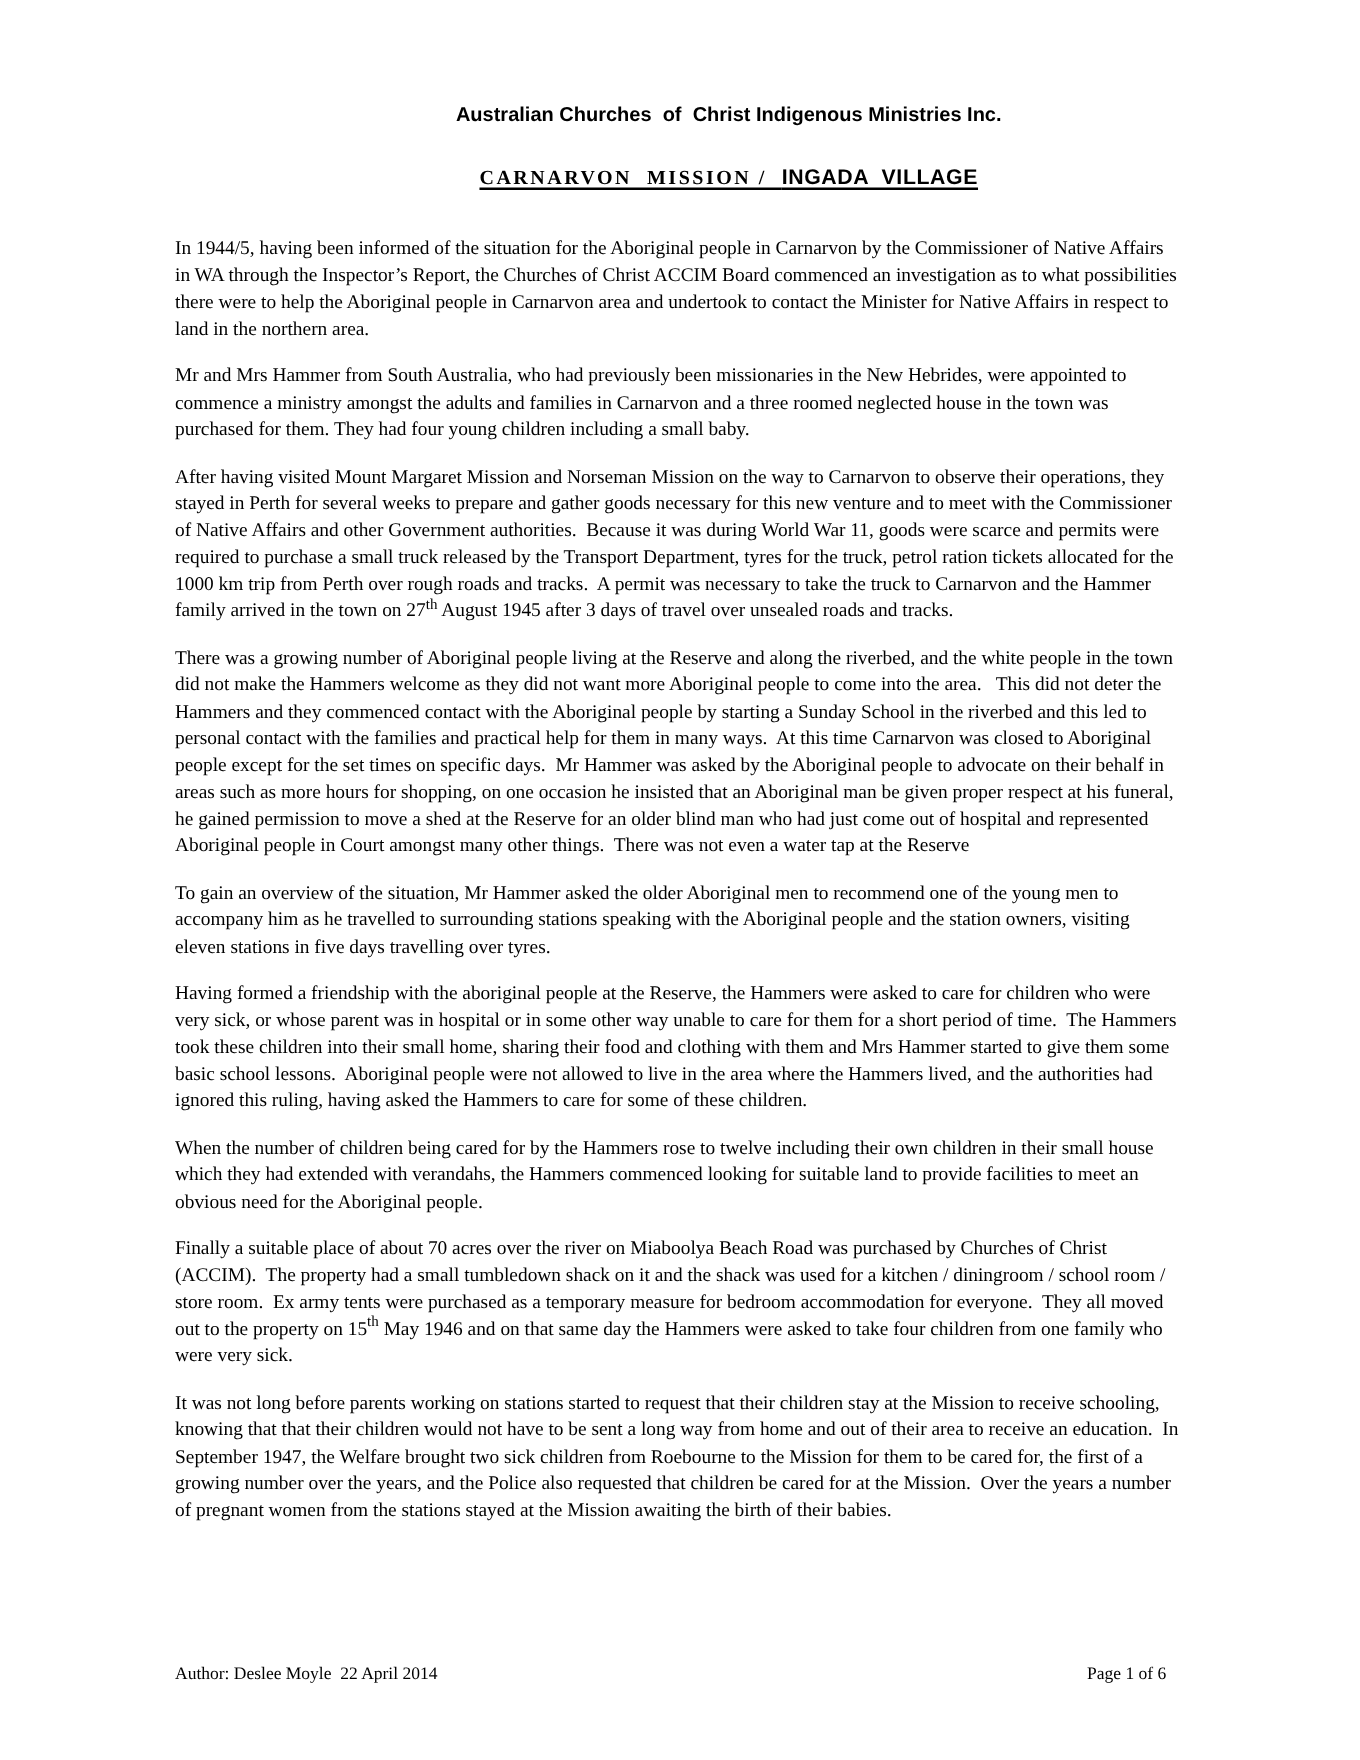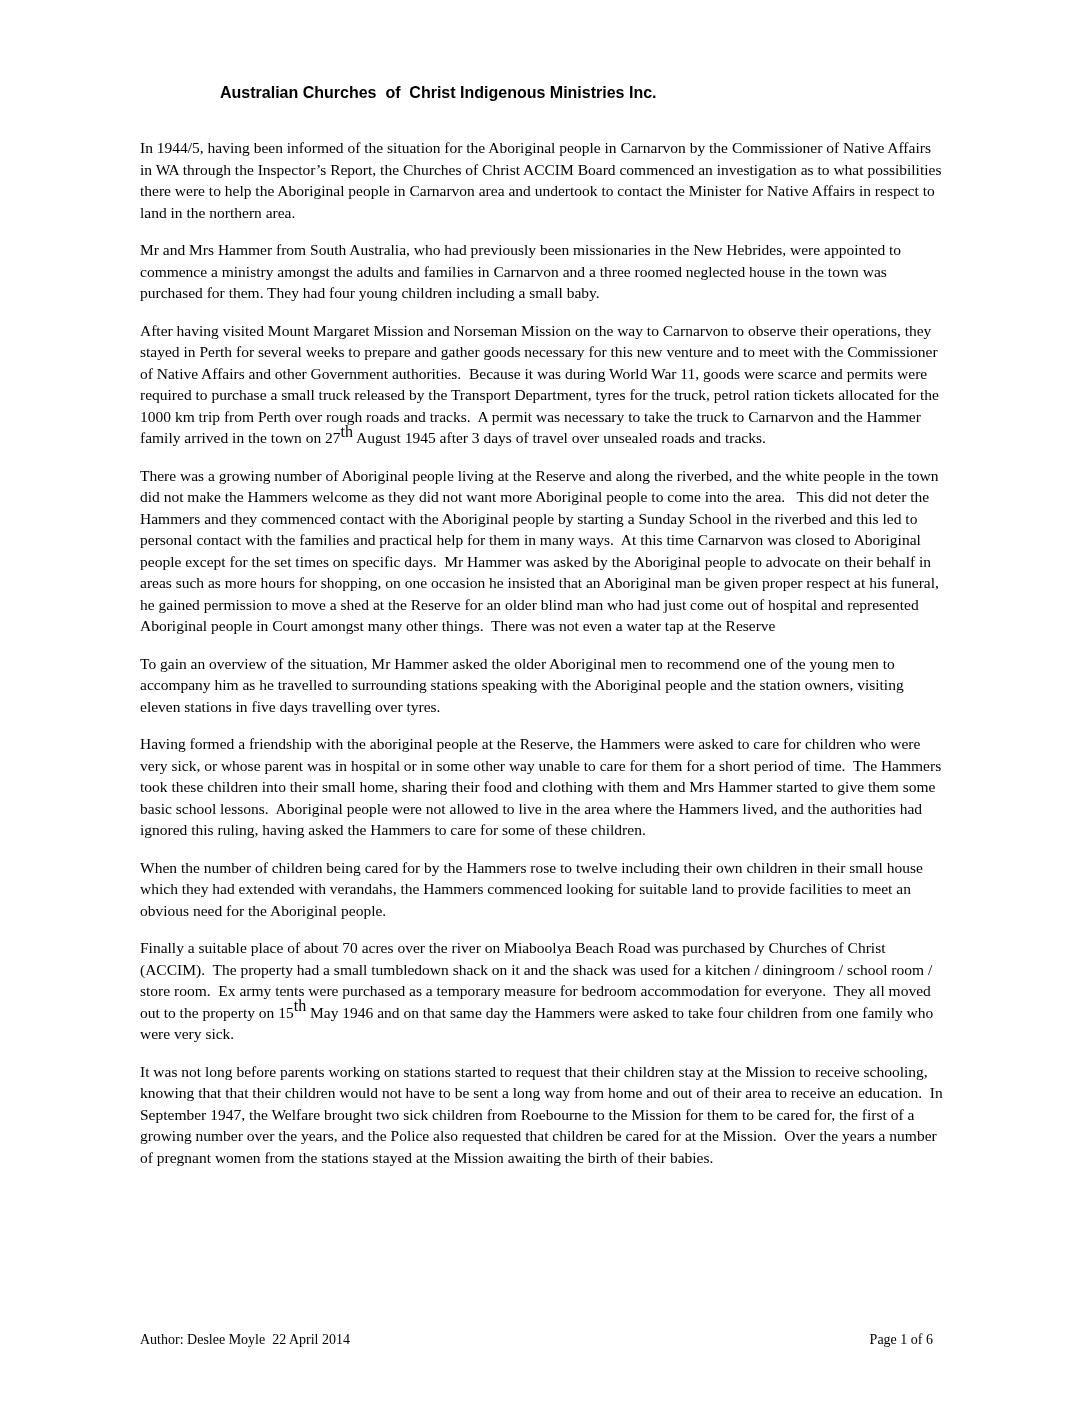--- a/index.html
+++ b/index.html
@@ -24,21 +24,21 @@
   .content {
     position: absolute;
     left: 140px;
     top: 83px;
     width: 806px;
   }
   .doc-title {
     font-size: 16px;
     font-weight: bold;
     line-height: 19px;
-    text-align: left;
+    text-align: center;
     padding-left: 80px;
     margin: 0;
     white-space: pre-wrap;
   }
   .doc-subtitle {
     margin: 28px 0 0 0;
     text-align: center;
     padding-left: 80px;
     text-decoration: underline;
     text-underline-offset: 3px;
@@ -64,21 +64,21 @@
   }
   .para {
     font-size: 15.5px;
     line-height: 21.5px;
     margin: 0 0 16px 0;
     white-space: pre-wrap;
     text-align: left;
     font-family: Liberation Serif, serif;
   }
   .para sup {
-    font-size: 16px;
+    font-size: 12px;
     line-height: 0;
     vertical-align: super;
     margin-top: 12px;
   }
   .section-heading {
     font-size: 15.5px;
     font-weight: bold;
     line-height: 21.5px;
     margin: 0 0 18px 0;
     white-space: pre-wrap;
@@ -98,20 +98,21 @@
   }
 </style>
 </head>
 <body>
 
 <div class="page">
   <div class="content">
 
     <h1 class="doc-title">Australian Churches  of  Christ Indigenous Ministries Inc.</h1>
 
+    <h2 class="doc-subtitle"><span class="sub-serif">CARNARVON  MISSION /  </span><span class="sub-sans">INGADA  VILLAGE</span></h2>
 
     <div class="body-text">
 
       <p class="para">In 1944/5, having been informed of the situation for the Aboriginal people in Carnarvon by the Commissioner of Native Affairs in WA through the Inspector’s Report, the Churches of Christ ACCIM Board commenced an investigation as to what possibilities there were to help the Aboriginal people in Carnarvon area and undertook to contact the Minister for Native Affairs in respect to land in the northern area.</p>
 
       <p class="para">Mr and Mrs Hammer from South Australia, who had previously been missionaries in the New Hebrides, were appointed to commence a ministry amongst the adults and families in Carnarvon and a three roomed neglected house in the town was purchased for them. They had four young children including a small baby.</p>
 
       <p class="para"><span>After having visited Mount Margaret Mission and Norseman Mission on the way to Carnarvon to observe their operations, they stayed in Perth for several weeks to prepare and gather goods necessary for this new venture and to meet with the Commissioner of Native Affairs and other Government authorities.  Because it was during World War 11, goods were scarce and permits were required to purchase a small truck released by the Transport Department, tyres for the truck, petrol ration tickets allocated for the 1000 km trip from Perth over rough roads and tracks.  A permit was necessary to take the truck to Carnarvon and the Hammer family arrived in the town on 27</span><sup>th</sup><span> August 1945 after 3 days of travel over unsealed roads and tracks.</span></p>
 
       <p class="para">There was a growing number of Aboriginal people living at the Reserve and along the riverbed, and the white people in the town did not make the Hammers welcome as they did not want more Aboriginal people to come into the area.   This did not deter the Hammers and they commenced contact with the Aboriginal people by starting a Sunday School in the riverbed and this led to personal contact with the families and practical help for them in many ways.  At this time Carnarvon was closed to Aboriginal people except for the set times on specific days.  Mr Hammer was asked by the Aboriginal people to advocate on their behalf in areas such as more hours for shopping, on one occasion he insisted that an Aboriginal man be given proper respect at his funeral, he gained permission to move a shed at the Reserve for an older blind man who had just come out of hospital and represented Aboriginal people in Court amongst many other things.  There was not even a water tap at the Reserve</p>

